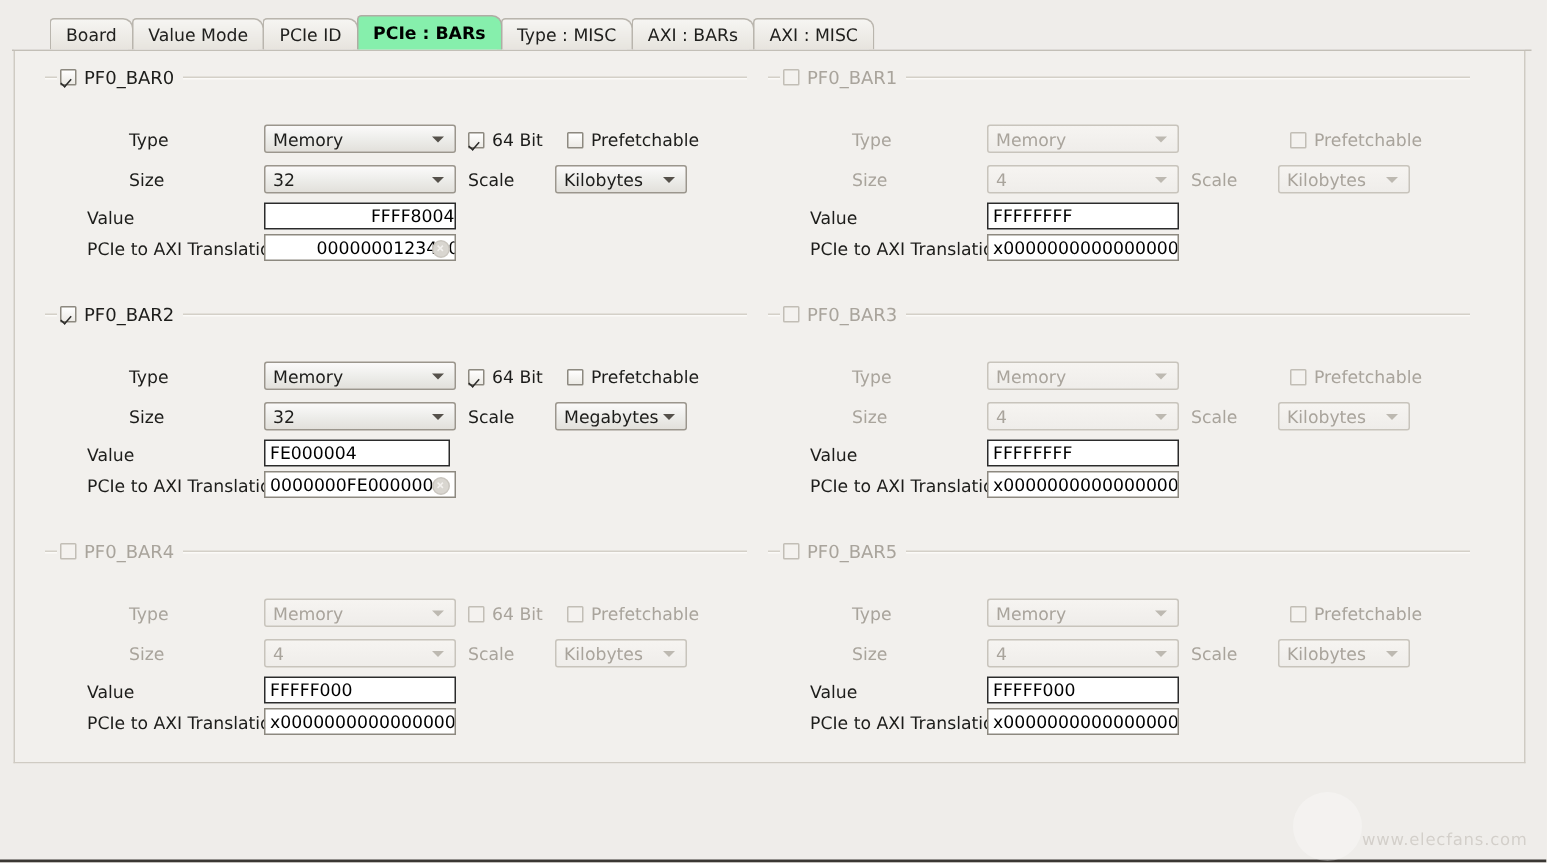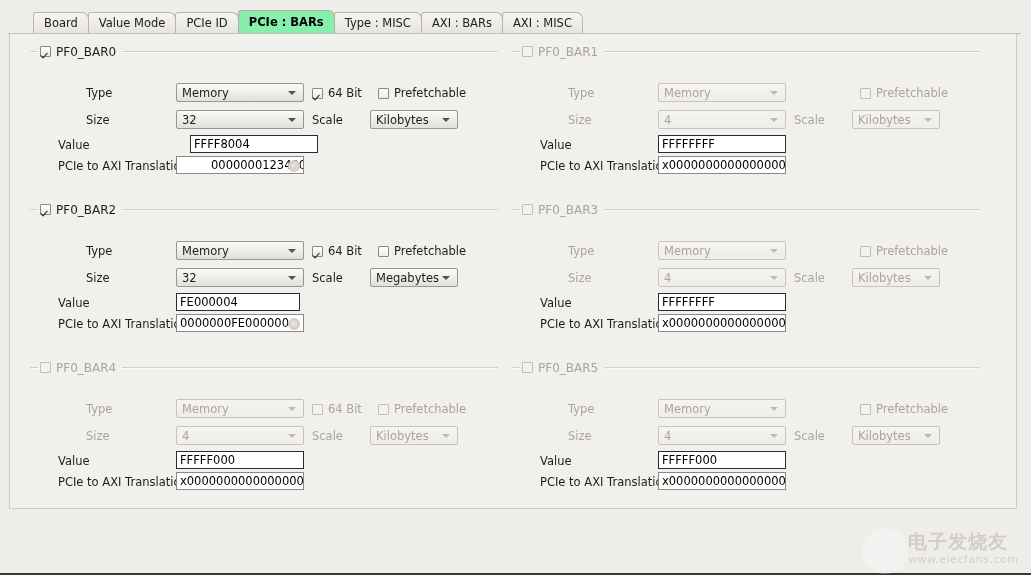--- a/index.html
+++ b/index.html
@@ -313,21 +313,21 @@
         <div class="fieldrow" style="left: 282px; top: 67px;">
           <span class="lbl">Scale</span>
         </div>
         <div class="combo" style="position: absolute; left: 340px; top: 66px; width: 88px;">
           <span>Kilobytes</span>
           <span class="arrow"></span>
         </div>
         <div class="fieldrow" style="left: 28px; top: 92px;">
           <span class="lbl">Value</span>
         </div>
-        <div class="txt" style="position: absolute; left: 160px; top: 91px; width: 128px;">
+        <div class="txt" style="position: absolute; left: 146px; top: 91px; width: 128px; justify-content: flex-end;">
           <span>FFFF8004</span>
         </div>
         <div class="fieldrow" style="left: 28px; top: 113px;">
           <span class="lbl">PCIe to AXI Translation</span>
         </div>
         <div class="txt soft" style="position: absolute; left: 146px; top: 112px; width: 128px; padding-left: 34px;">
           <span>000000012340000</span>
           <span class="clearbtn"></span>
         </div>
       </div>
@@ -565,15 +565,14 @@
 
 <div class="btnbar">
   
   
 </div>
 
 <div class="bottom-edge"></div>
 
 <div class="watermark">
   <div class="wm-logo"></div>
-  <div class="wm-text">电子发烧友</div>
   <div class="wm-url">www.elecfans.com</div>
 </div>
 
 </body></html>

